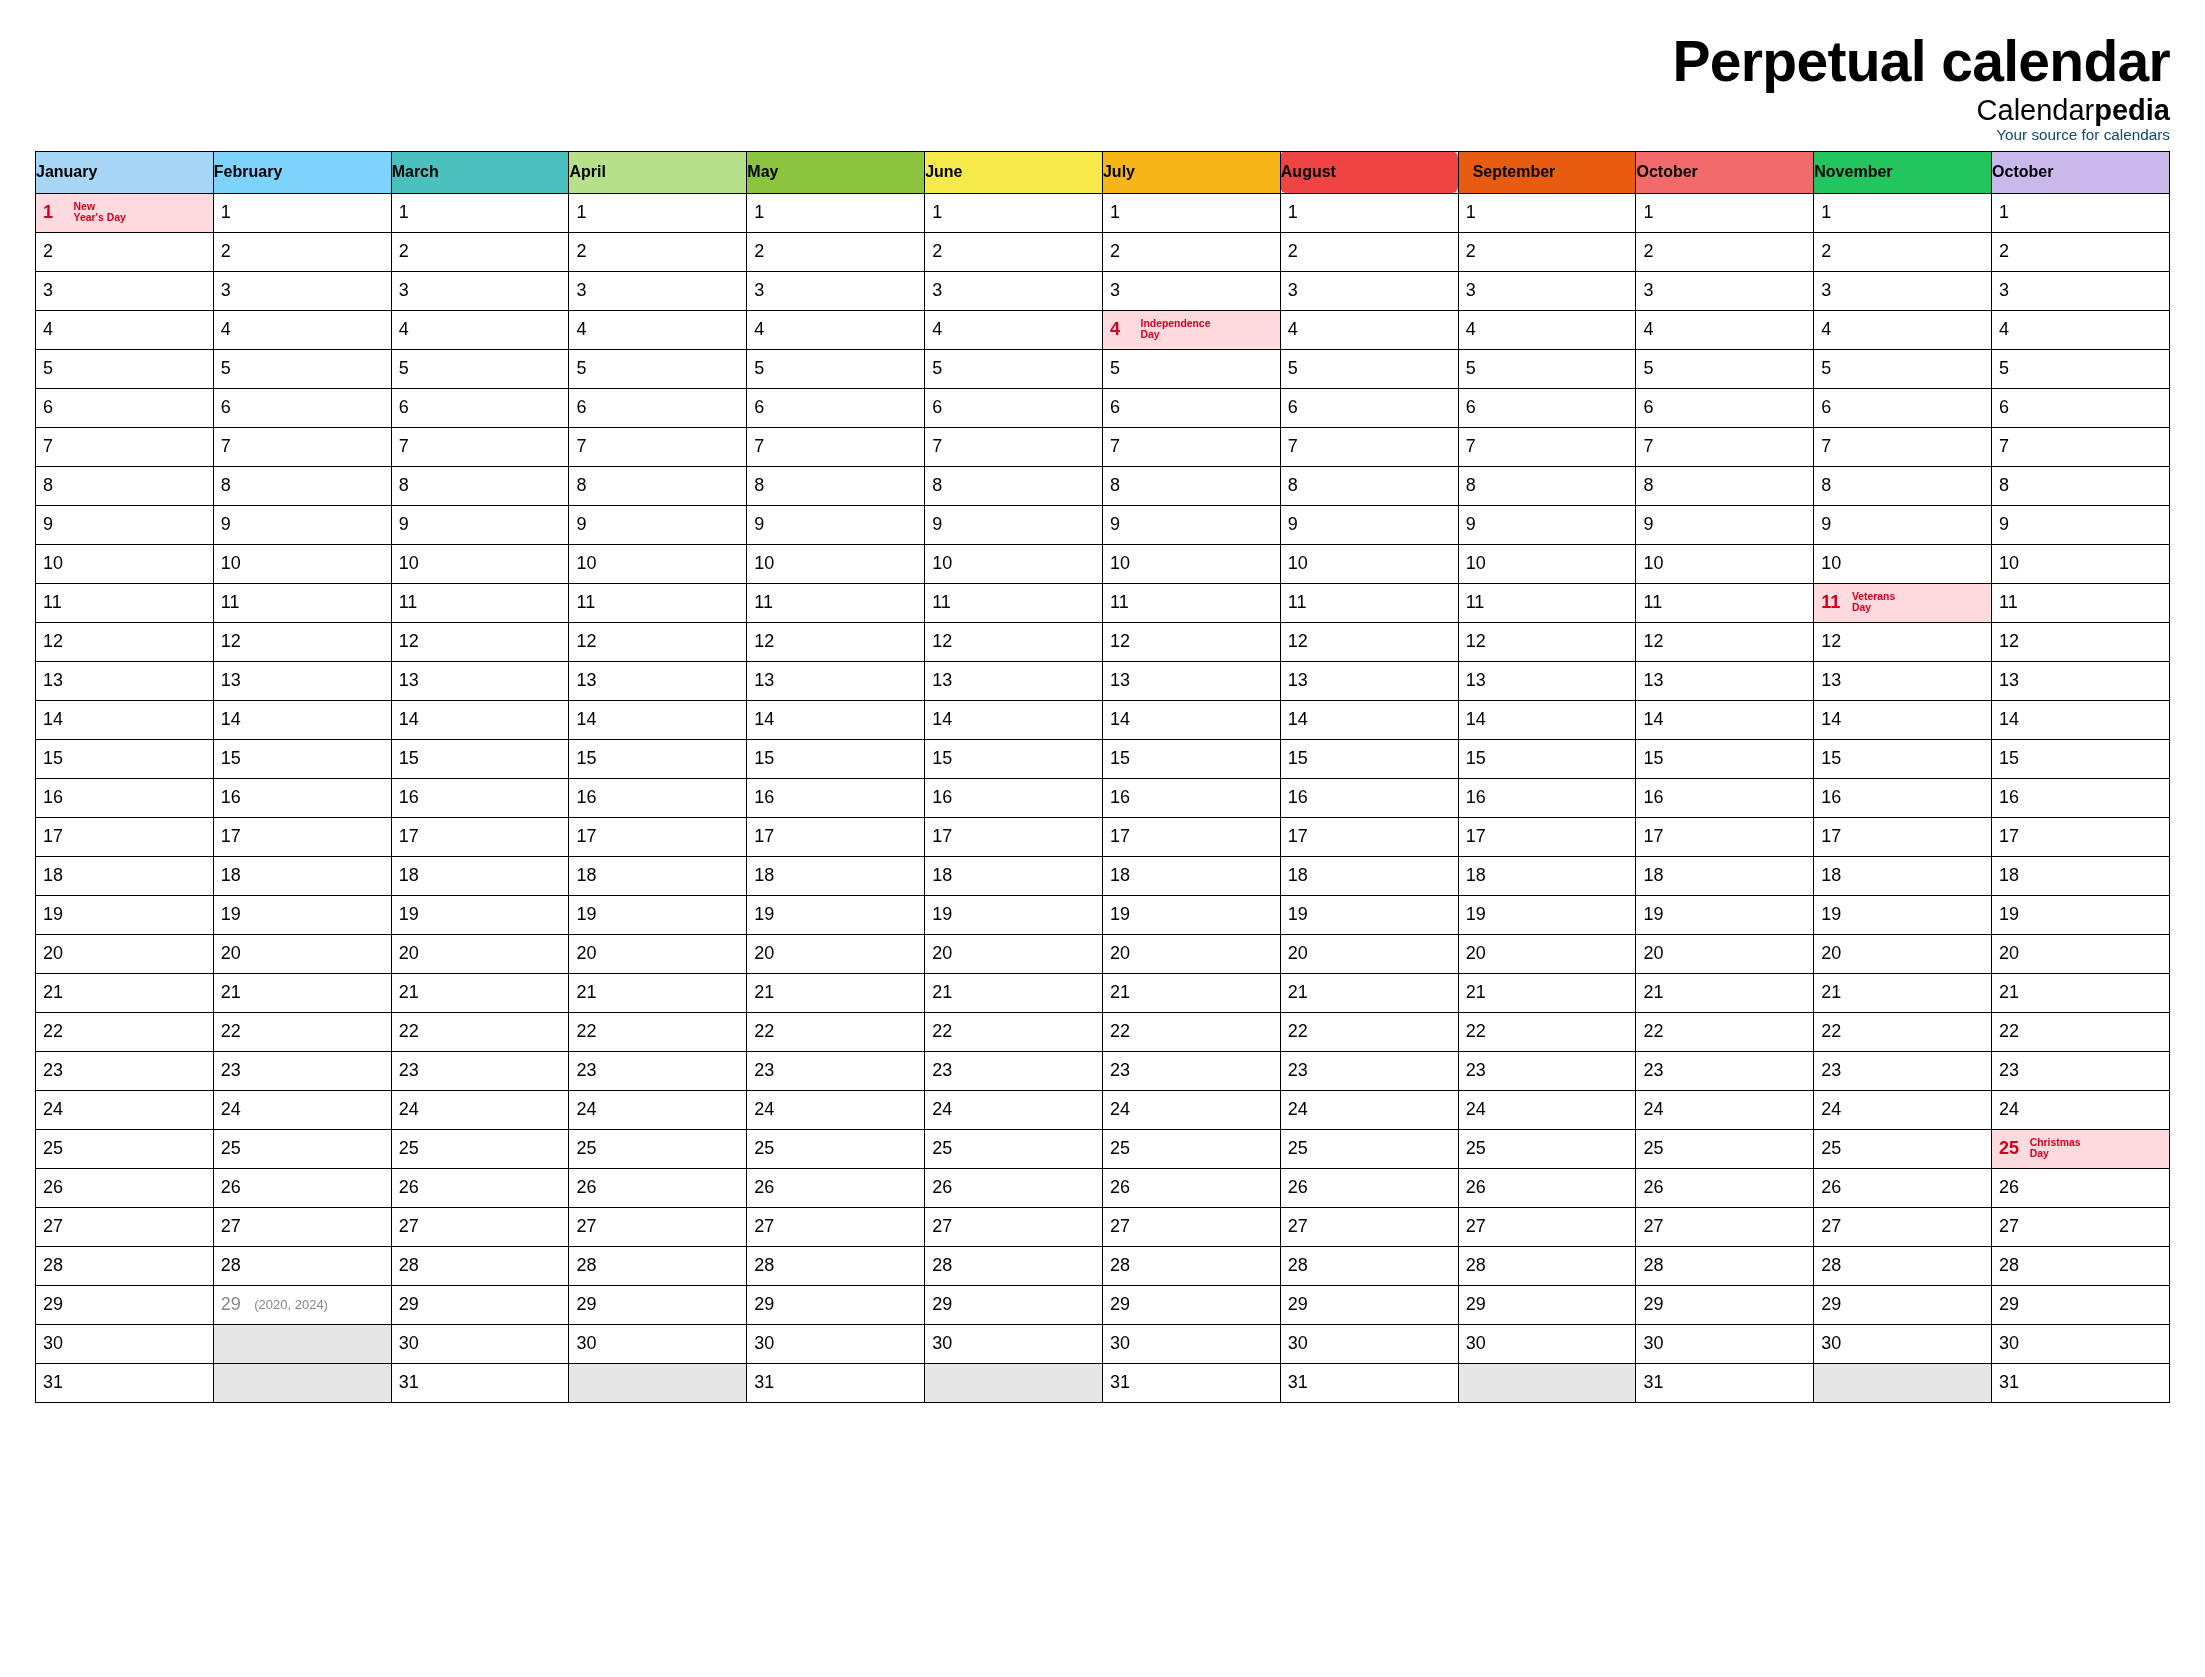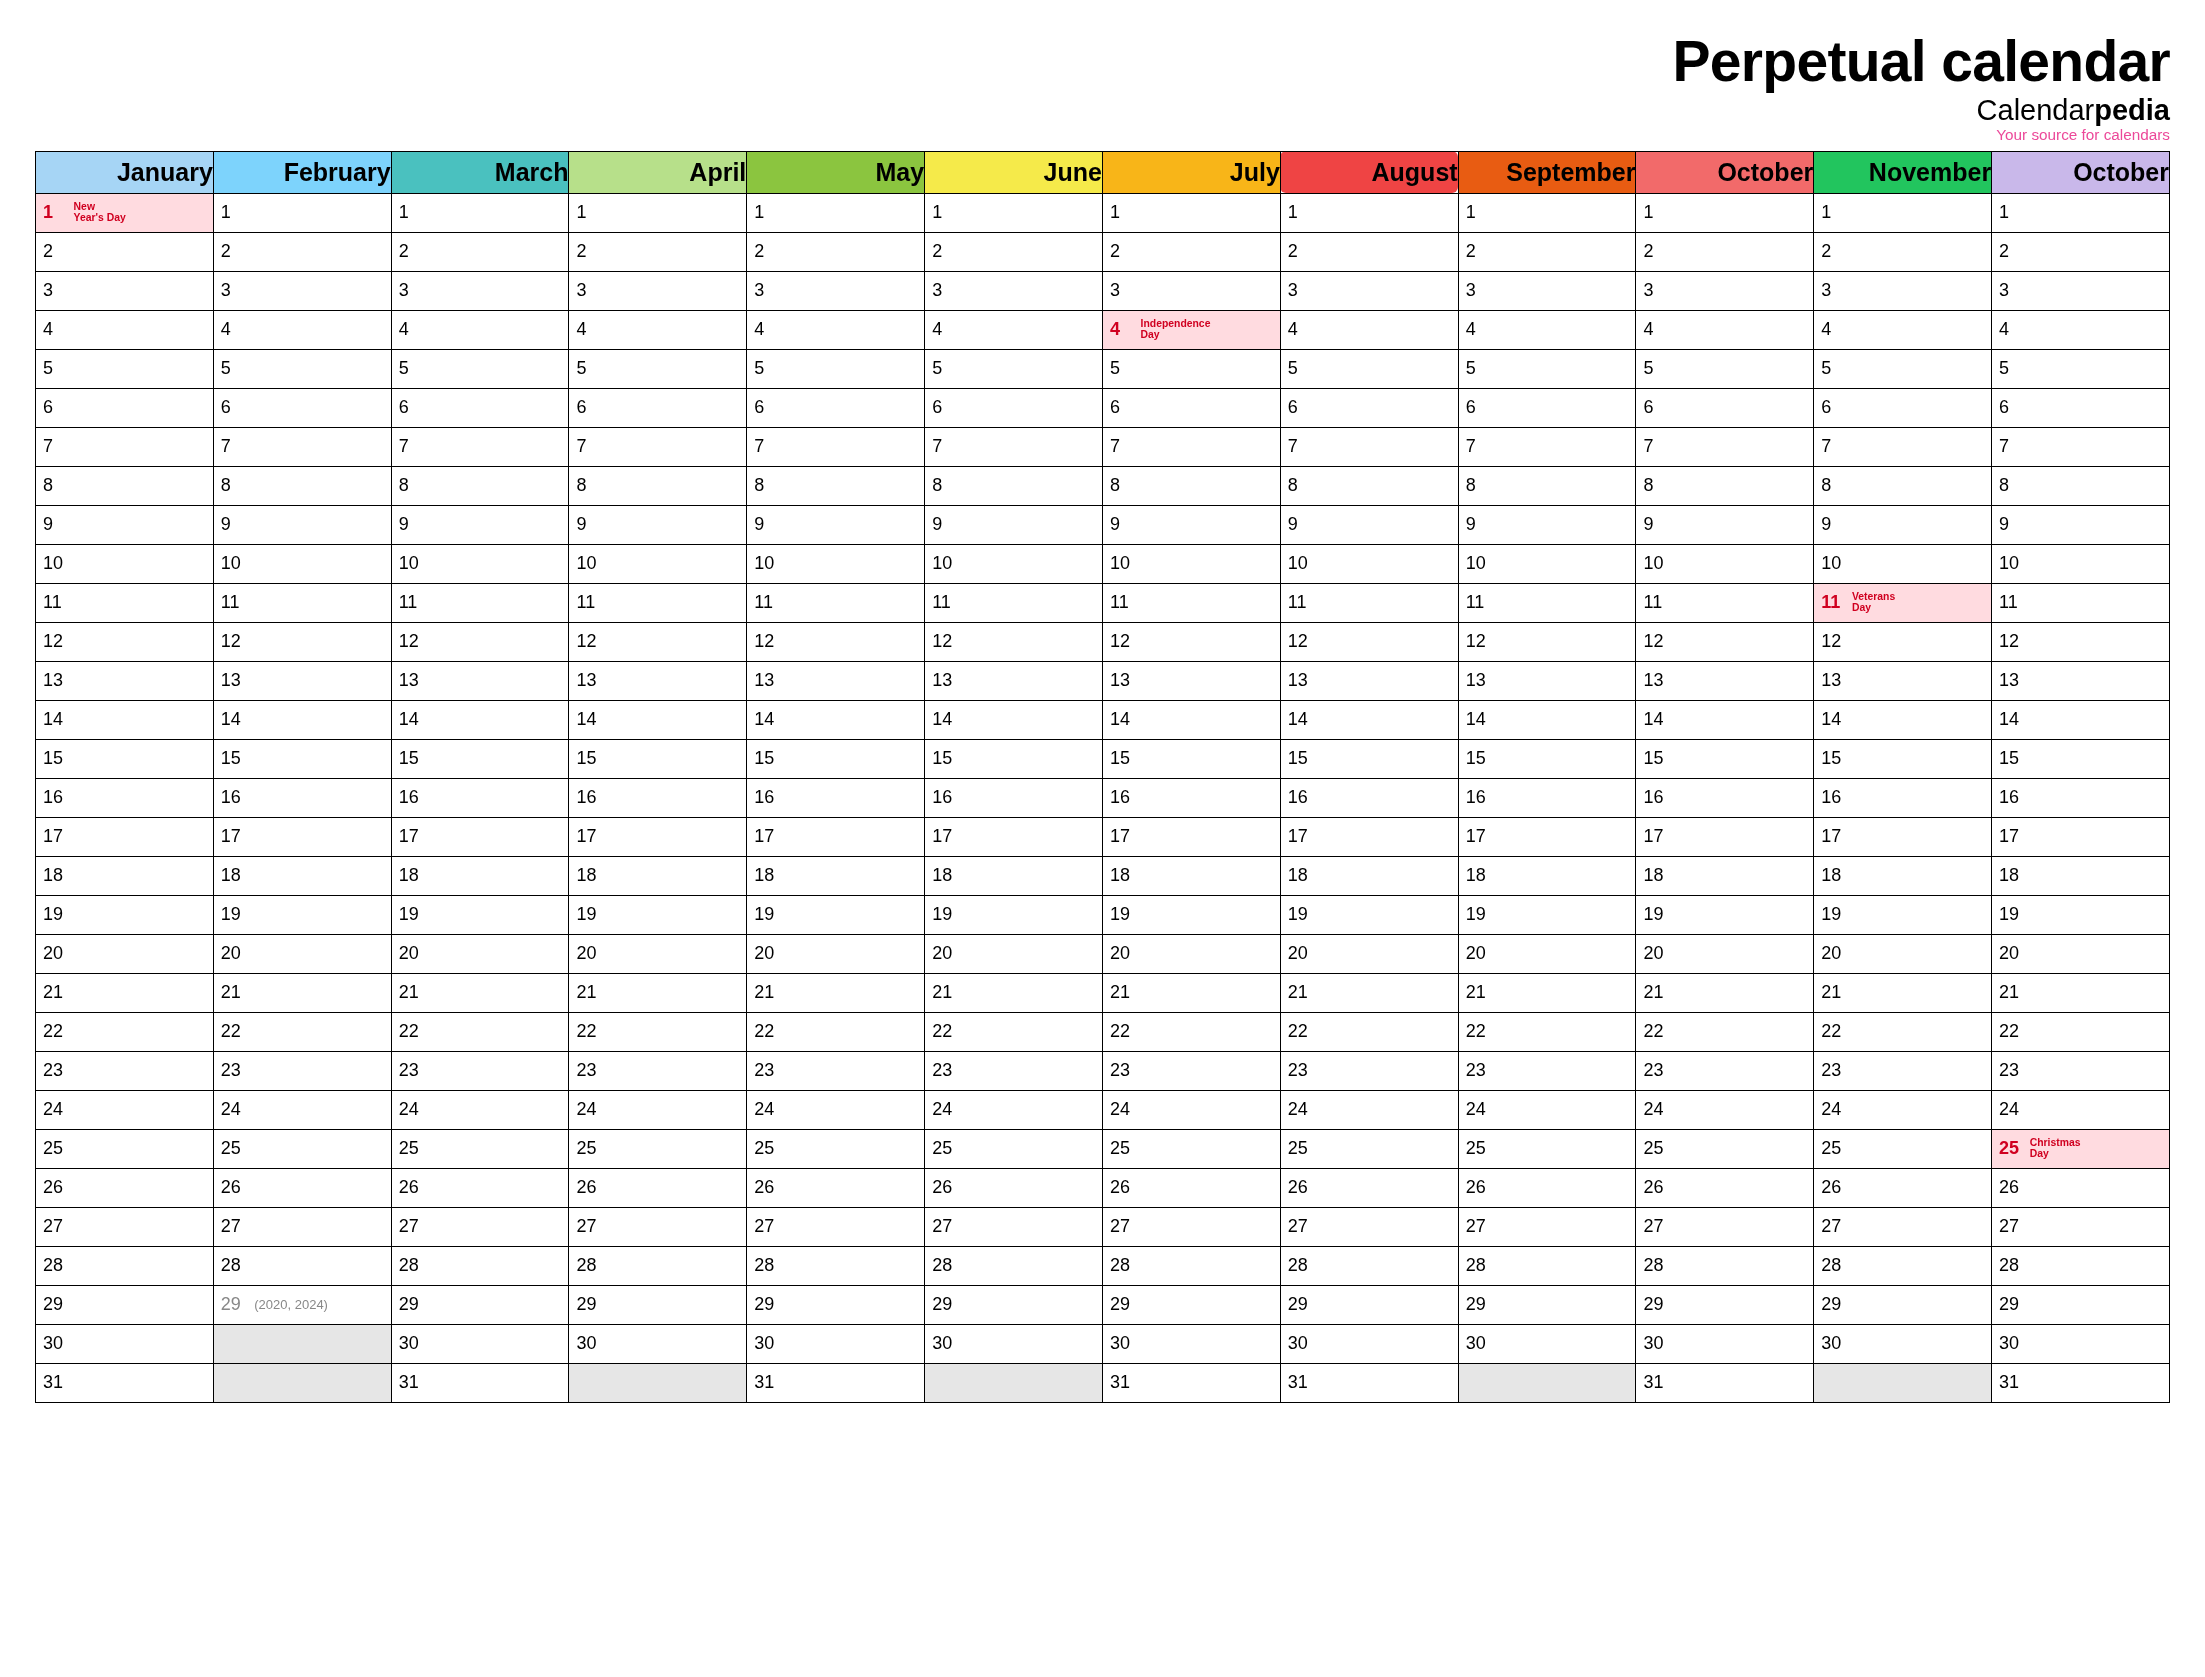--- a/index.html
+++ b/index.html
@@ -23,36 +23,36 @@
     flex-direction: column;
   }
   .title {
     font-size: 57px;
     font-weight: 700;
     letter-spacing: -0.7px;
   }
   .brand { text-align: right; }
   .brand-name { font-size: 29px; font-weight: 400; }
   .brand-name b { font-weight: 700; }
-  .brand-tag { font-size: 15.3px; color: #ec4899; margin-top: -1.4px; }
+  .brand-tag { font-size: 15.3px; color: #0c4a6e; margin-top: -1.4px; }
   table.cal {
     width: 100%;
     border-collapse: collapse;
     table-layout: fixed;
   }
   table.cal th, table.cal td {
     border: 1.4px solid #000;
     height: 39px;
     vertical-align: middle;
     padding: 0 7px;
   }
   table.cal th {
-    font-size: 25px;
+    font-size: 16px;
     font-weight: 700;
-    text-align: right;
+    text-align: left;
     padding: 0;
     height: 42px;
   }
   table.cal td {
     font-size: 18px;
     font-weight: 400;
   }
   .cell {
     display: flex;
     align-items: center;

